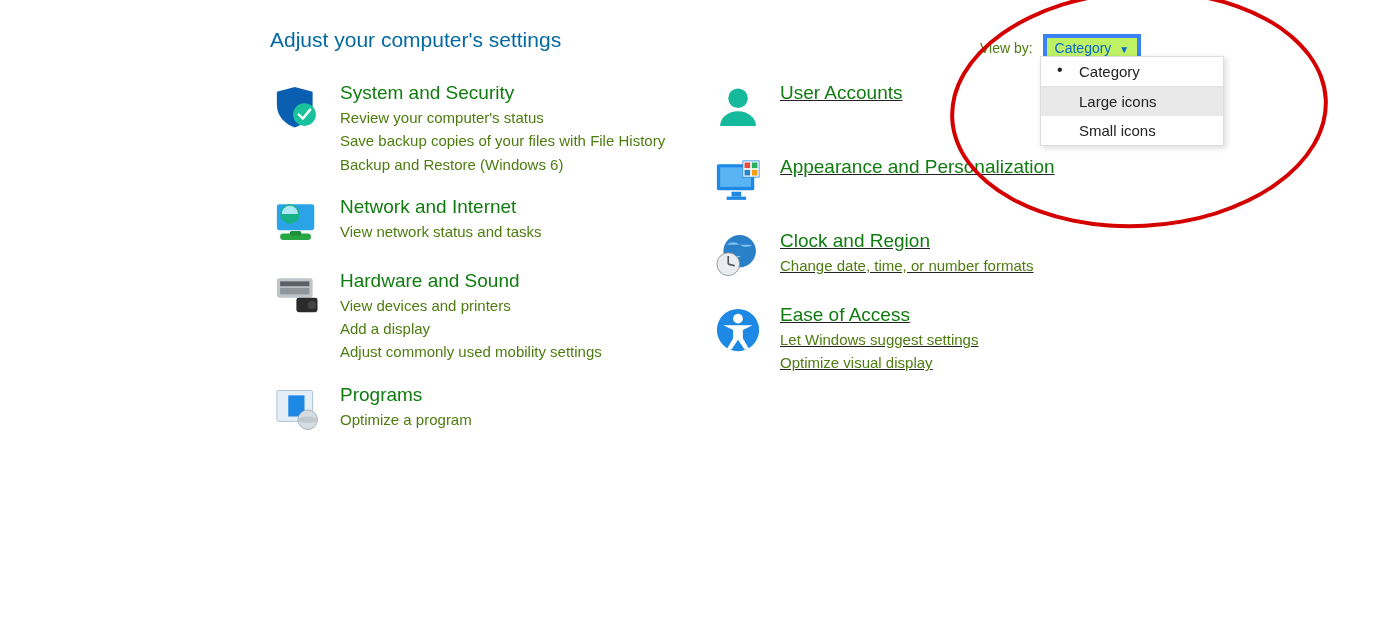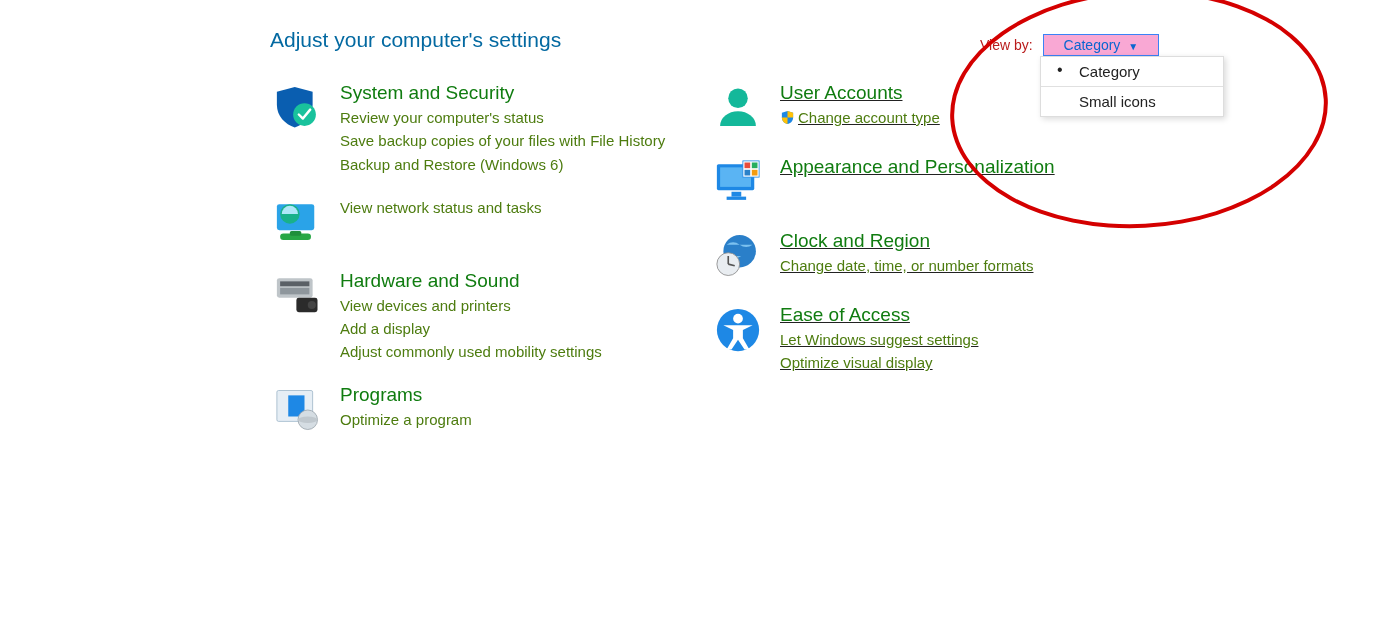--- a/index.html
+++ b/index.html
@@ -26,27 +26,27 @@
     font-weight: 400;
     margin: 0 0 28px 0;
   }
   .viewby-wrap {
     position: absolute;
     top: 34px;
     left: 980px;
     font-size: 14px;
     color: #555;
   }
-  .viewby-label { color:#b91c1c; }
+  .viewby-label { color:#4d7c0f; }
   .viewby-button {
     display: inline-block;
     margin-left: 6px;
-    padding: 2px 20px;
-    border: 1px solid #3b82f6;
-    background: #f9a8d4;
+    padding: 2px 8px;
+    border: 4px solid #3b82f6;
+    background: #bef264;
     color: #0a66d0;
     font-size: 14px;
     cursor: pointer;
   }
   .viewby-button .caret {
     display:inline-block; margin-left:4px; font-size:10px; vertical-align:middle;
   }
   .dropdown {
     position: absolute;
     top: 56px;
@@ -139,20 +139,21 @@
     <span class="viewby-label">View by:</span>
     <span class="viewby-button">
       <span>Category</span>
       <span class="caret">▼</span>
     </span>
   </div>
 
   <div class="dropdown">
     <div class="dropdown-item selected">Category</div>
     <div class="dropdown-sep"></div>
+    <div class="dropdown-item hover">Large icons</div>
     <div class="dropdown-item">Small icons</div>
   </div>
 
   <div class="columns">
 
     <div class="col left">
 
       <div class="cat">
         <div class="iconbox">
           <svg viewBox="0 0 64 64" width="52" height="52">
@@ -173,20 +174,21 @@
         <div class="iconbox">
           <svg viewBox="0 0 64 64" width="52" height="52">
             <rect x="6" y="10" width="46" height="32" rx="3" fill="#2aa3e8"></rect>
             <circle cx="22" cy="22" r="12" fill="#19b18a"></circle>
             <path d="M12 22 a10 10 0 0 1 20 0" fill="#aee7f8"></path>
             <rect x="10" y="46" width="38" height="8" rx="4" fill="#28a745"></rect>
             <rect x="22" y="43" width="14" height="6" rx="2" fill="#1f8f3b"></rect>
           </svg>
         </div>
         <div class="textbox">
+          <a class="cat-title">Network and Internet</a>
           <a class="cat-link">View network status and tasks</a>
         </div>
       </div>
 
       <div class="cat">
         <div class="iconbox">
           <svg viewBox="0 0 64 64" width="52" height="52">
             <rect x="6" y="10" width="44" height="24" rx="3" fill="#bfc5c9"></rect>
             <rect x="10" y="14" width="36" height="6" fill="#5a6066"></rect>
             <rect x="10" y="22" width="36" height="8" fill="#8e969c"></rect>
@@ -223,29 +225,20 @@
 
       <div class="cat">
         <div class="iconbox">
           <svg viewBox="0 0 64 64" width="52" height="52">
             <circle cx="32" cy="20" r="12" fill="#14b89a"></circle>
             <path d="M10 54 a22 18 0 0 1 44 0 Z" fill="#14b89a"></path>
           </svg>
         </div>
         <div class="textbox">
           <a class="cat-title">User Accounts</a>
-          <a class="cat-link">
-            <span class="shield">
-              <svg viewBox="0 0 16 16" width="15" height="15">
-                <path d="M8 1 L14 3 V8 C14 12 11 14.5 8 15 C5 14.5 2 12 2 8 V3 Z" fill="#1e88e5"></path>
-                <path d="M8 1 L14 3 V8 H8 Z" fill="#ffc107"></path>
-                <path d="M2 8 H8 V15 C5 14.5 2 12 2 8 Z" fill="#ffc107"></path>
-              </svg>
-            </span><span>Change account type</span>
-          </a>
         </div>
       </div>
 
       <div class="cat">
         <div class="iconbox">
           <svg viewBox="0 0 64 64" width="52" height="52">
             <rect x="6" y="10" width="46" height="32" rx="2" fill="#1e88e5"></rect>
             <rect x="10" y="14" width="38" height="24" fill="#5ab4f3"></rect>
             <rect x="24" y="44" width="12" height="6" fill="#1e88e5"></rect>
             <rect x="18" y="50" width="24" height="4" fill="#1e88e5"></rect>

